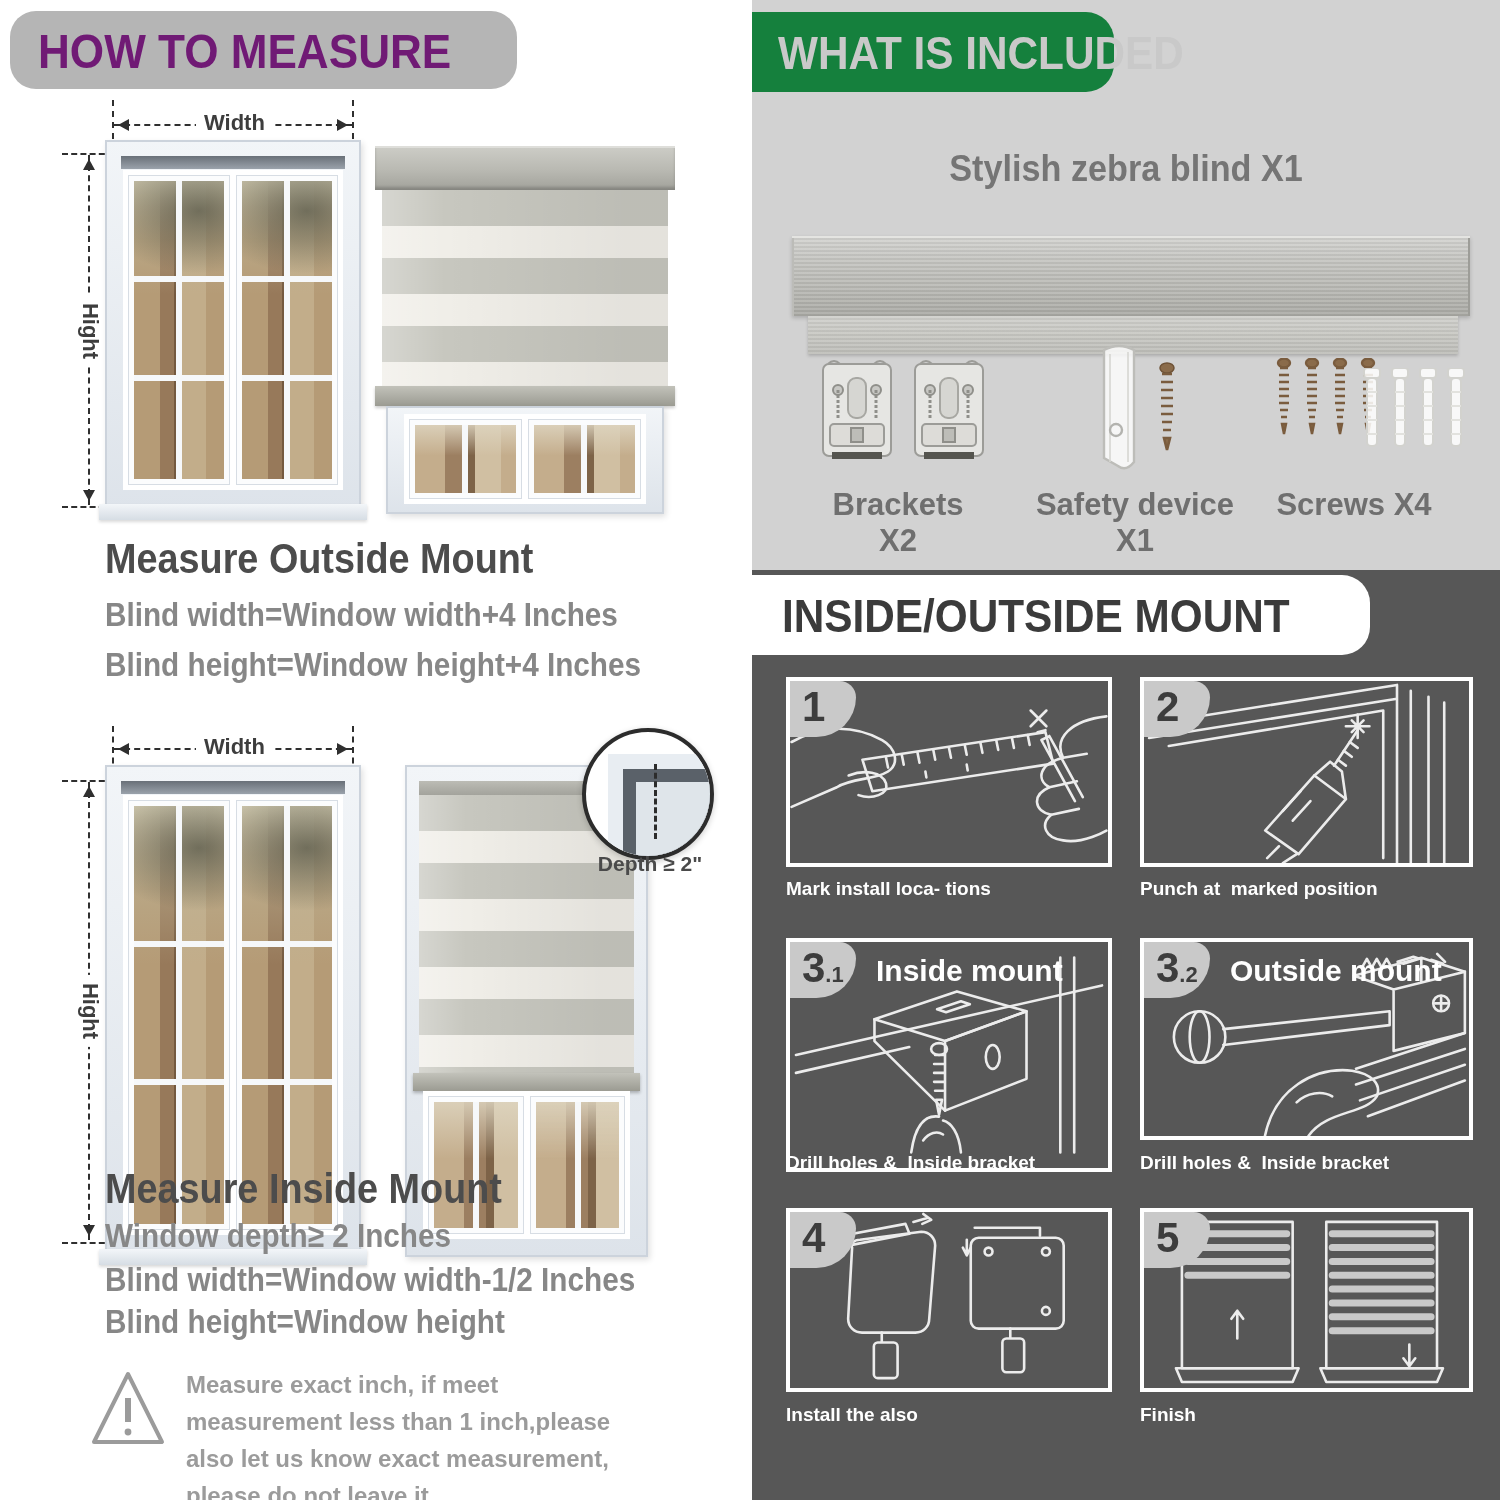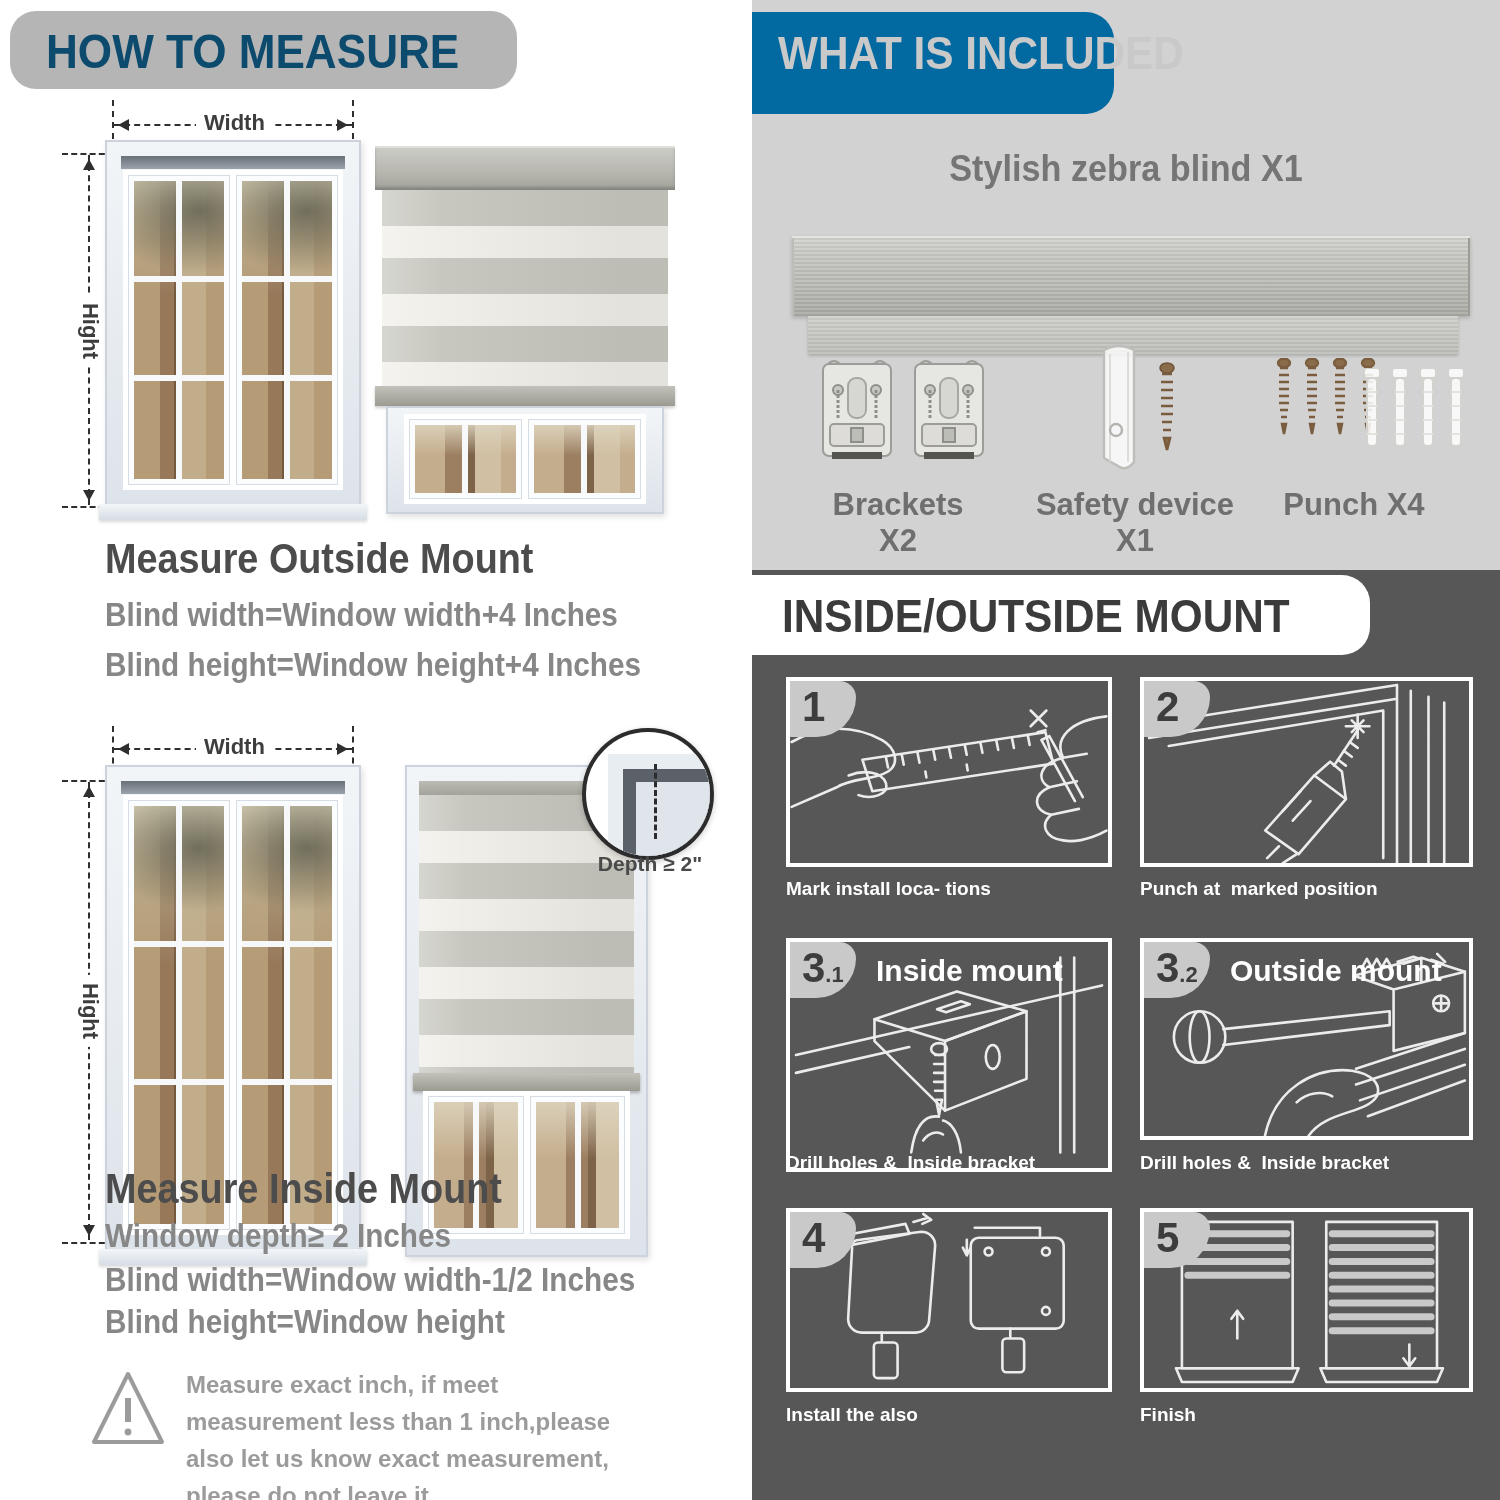--- a/index.html
+++ b/index.html
@@ -4,21 +4,21 @@
 <style>
   html,body{margin:0;padding:0;background:#fff;}
   .canvas{position:relative;width:1500px;height:1500px;background:#fff;overflow:hidden;
           font-family:"Liberation Sans",sans-serif;}
   .abs{position:absolute;}
   .cond{display:inline-block;transform:scaleX(.9);transform-origin:0 50%;white-space:nowrap;}
   .condc{display:inline-block;transform:scaleX(.95);transform-origin:50% 50%;white-space:nowrap;}
 
   
   .badge-how{left:10px;top:11px;width:507px;height:78px;background:#b5b5b5;border-radius:26px;
-             color:#0c4a6e;font-size:49px;font-weight:bold;line-height:80px;padding-left:36px;box-sizing:border-box;}
+             color:#701a75;font-size:49px;font-weight:bold;line-height:80px;padding-left:28px;box-sizing:border-box;}
   .sec-title{font-size:42px;font-weight:bold;color:#4c4c4c;}
   .sec-line{font-size:33px;font-weight:bold;color:#878787;}
 
   
   .h-arrow{border-top:2px dashed #2f2f2f;height:0;}
   .h-arrow::before,.h-arrow::after{content:"";position:absolute;top:-7px;width:0;height:0;border:6px solid transparent;}
   .h-arrow::before{left:-2px;border-right:11px solid #2f2f2f;}
   .h-arrow::after{right:-2px;border-left:11px solid #2f2f2f;}
   .v-arrow{border-left:2px dashed #2f2f2f;width:0;}
   .v-arrow::before,.v-arrow::after{content:"";position:absolute;left:-7px;width:0;height:0;border:6px solid transparent;}
@@ -66,21 +66,21 @@
   .mag .corner-out{position:absolute;left:18%;top:18%;right:-5%;bottom:-5%;background:#e8edf2;}
   .mag .corner-dark{position:absolute;left:30%;top:30%;right:-5%;bottom:-5%;background:#5a6169;}
   .mag .corner-in{position:absolute;left:40%;top:40%;right:-5%;bottom:-5%;background:#dfe5ea;}
   .mag .dash{position:absolute;left:55%;top:26%;height:60%;border-left:3px dashed #2c2c2c;}
 
   .warn-text{font-size:24px;font-weight:bold;color:#9b9b9b;line-height:37px;}
 
   
   .panel-light{left:752px;top:0;width:748px;height:570px;background:#d2d2d2;}
   .panel-dark{left:752px;top:570px;width:748px;height:930px;background:#575757;}
-  .badge-included{left:0;top:12px;width:362px;height:102px;background:#0369a1;border-radius:0 28px 28px 0;
+  .badge-included{left:0;top:12px;width:362px;height:80px;background:#15803d;border-radius:0 28px 28px 0;
       color:#c9c9c9;font-size:47px;font-weight:bold;line-height:82px;padding-left:26px;box-sizing:border-box;}
   .badge-mount{left:0;top:5px;width:618px;height:80px;background:#fff;border-radius:0 28px 28px 0;
       color:#3b3b3b;font-size:47px;font-weight:bold;line-height:82px;padding-left:30px;box-sizing:border-box;}
   .product-label{left:0;right:0;top:148px;text-align:center;font-size:36px;font-weight:bold;color:#757575;}
   .hrail1{left:40px;right:30px;top:236px;height:80px;
       background:repeating-linear-gradient(180deg,rgba(255,255,255,.10) 0 2px,rgba(0,0,0,.045) 2px 4px),
                  linear-gradient(180deg,#d3d3d0 0%,#c4c4c0 30%,#b6b6b1 70%,#a9a9a4 100%);
       box-shadow:inset 0 2px 0 #e4e4e1, inset 2px 0 0 #bcbcb8, inset -2px 0 0 #9d9d98, 0 2px 4px rgba(0,0,0,.18);}
   .hrail2{left:56px;right:42px;top:316px;height:38px;
       background:repeating-linear-gradient(180deg,rgba(255,255,255,.10) 0 2px,rgba(0,0,0,.04) 2px 4px),
@@ -275,21 +275,21 @@
         <g transform="translate(86,0)">
             <rect x="0" y="0" width="16" height="10" rx="3"></rect>
             <rect x="3" y="10" width="10" height="68" rx="4"></rect>
             <path d="M3 24 h10 M3 38 h10 M3 52 h10 M3 66 h10" stroke="#e2e2de"></path>
           </g>
       </g>
     </svg>
 
     <div class="abs item-label" style="left:58px;width:176px;">Brackets X2</div>
     <div class="abs item-label" style="left:278px;width:210px;">Safety device X1</div>
-    <div class="abs item-label" style="left:522px;width:160px;">Punch X4</div>
+    <div class="abs item-label" style="left:522px;width:160px;">Screws X4</div>
   </div>
 
   <div class="abs panel-dark">
     <div class="abs badge-mount"><span class="cond">INSIDE/OUTSIDE MOUNT</span></div>
 
     <div class="abs step-panel" style="left:34px;top:107px;width:326px;height:190px;">
       <svg class="art" viewBox="0 0 320 185">
         <g fill="none" stroke="#ececec" stroke-width="2.6" stroke-linecap="round" stroke-linejoin="round">
           <path d="M0 62 C30 45 62 44 92 60 C106 68 110 84 98 92 C84 101 62 98 46 108 L0 128"></path>
           <path d="M58 96 C74 90 92 92 96 104 C99 115 82 121 68 116"></path>

